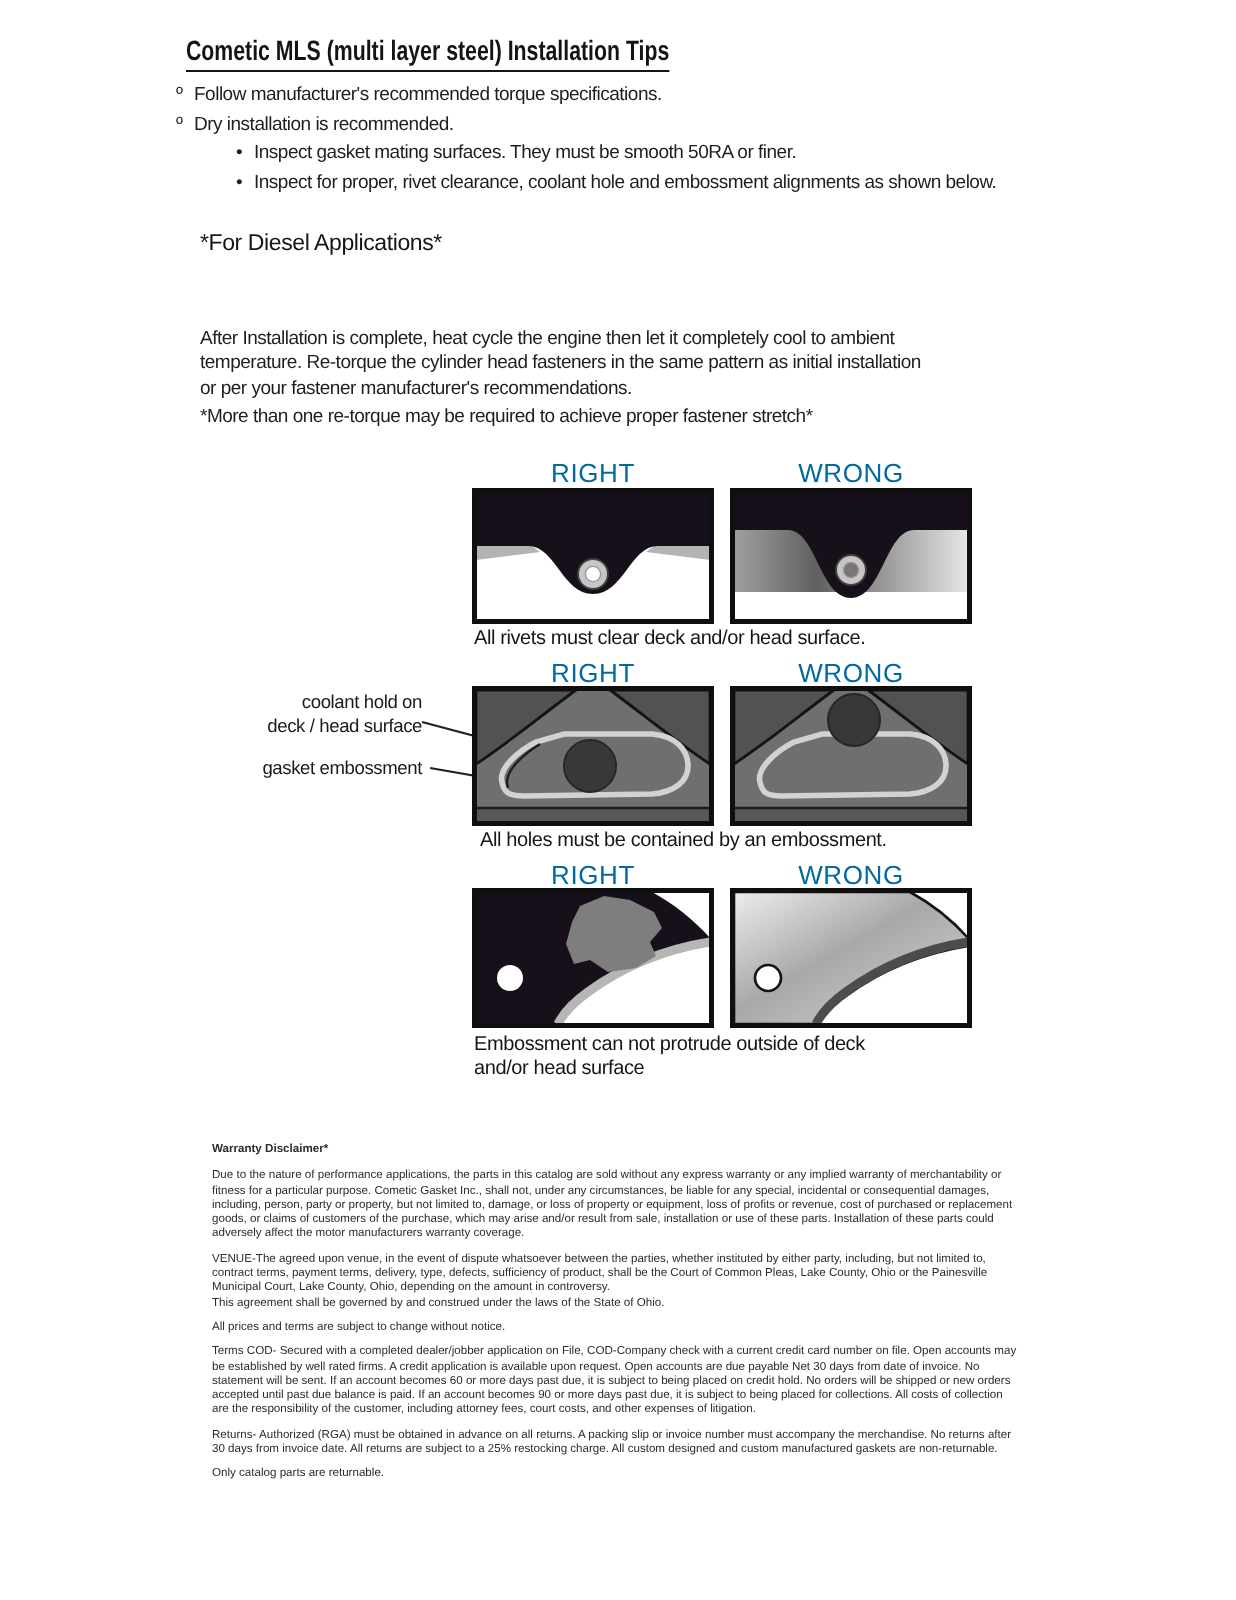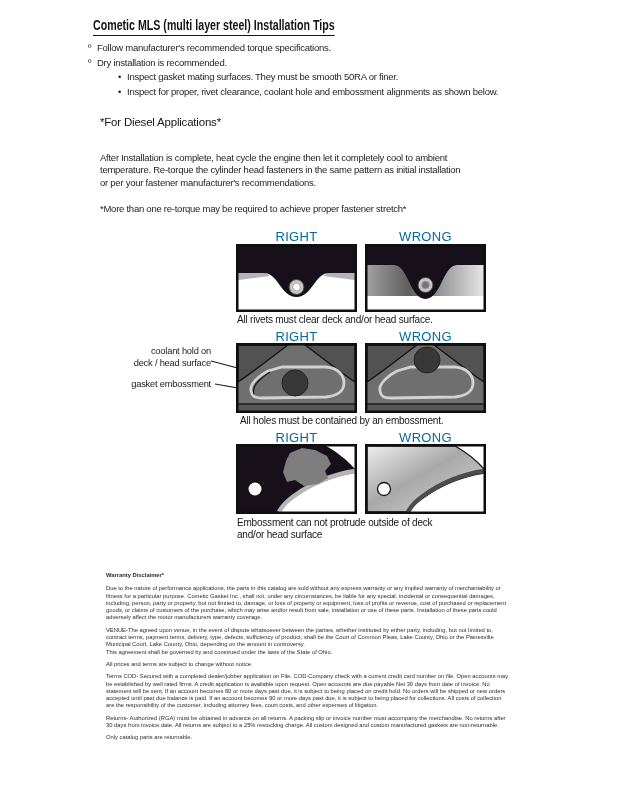--- a/index.html
+++ b/index.html
@@ -8,21 +8,21 @@
   .abs{position:absolute;}
   .title{left:93px;top:17px;font-size:14px;font-weight:bold;color:#141414;
          border-bottom:1.7px solid #141414;padding-bottom:2px;white-space:nowrap;
          transform:scaleX(0.76);transform-origin:left top;letter-spacing:0;}
   .tips{left:88px;top:41px;font-size:9.5px;letter-spacing:-0.25px;line-height:14.6px;white-space:nowrap;}
   .tip .mk{display:inline-block;width:9px;}
   .tip.sub{padding-left:30px;}
   .h2{left:100px;top:116px;font-size:11.5px;font-weight:normal;letter-spacing:-0.2px;color:#161616;}
   .para{font-size:9.5px;letter-spacing:-0.25px;line-height:12.4px;white-space:nowrap;}
   #para1{left:100px;top:134px;}
-  #para2{left:100px;top:152px;}
+  #para2{left:100px;top:164px;}
   #note{left:100px;top:203px;}
   .rw{width:121px;text-align:center;font-size:13px;letter-spacing:0.3px;color:#0369a1;}
   .dbox{width:121px;}
   .dbox svg{display:block;}
   .cap{font-size:10px;letter-spacing:-0.2px;color:#161616;line-height:11.5px;white-space:nowrap;}
   .sidelabel{font-size:9.3px;line-height:11.5px;text-align:right;letter-spacing:-0.2px;color:#1a1a1a;white-space:nowrap;}
   .disc{left:106px;top:572px;width:424px;font-size:5.8px;line-height:7.3px;color:#2b2b2b;}
   .disc .b{font-weight:bold;margin-bottom:6px;}
   .disc .blk{margin-bottom:5px;}
   .pageno{left:387px;top:756px;font-size:13.5px;letter-spacing:0.4px;color:#1c1c1c;margin-top:40px;}

